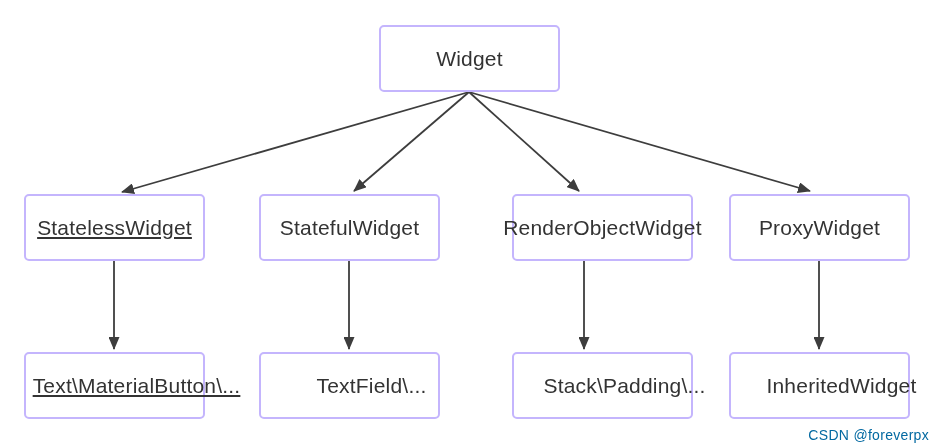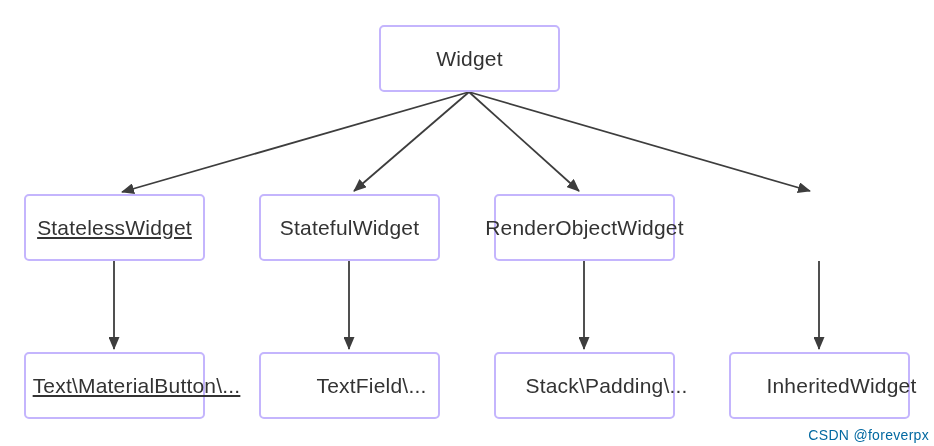--- a/index.html
+++ b/index.html
@@ -35,21 +35,21 @@
     font-size: 21px;
     color: #333333;
     letter-spacing: 0.2px;
     white-space: nowrap;
   }
   .node.root   { left: 379px; top: 25px;  width: 181px; height: 67px; }
   .row2 { top: 194px; width: 181px; height: 67px; }
   .row3 { top: 352px; width: 181px; height: 67px; padding-left: 44px; }
   .col1 { left: 24px; text-decoration: underline; }
   .col2 { left: 259px; }
-  .col3 { left: 494px; }
+  .col3 { left: 512px; }
   .col4 { left: 729px; }
   .watermark {
     position: absolute;
     right: 5px;
     bottom: 3px;
     font-size: 14px;
     color: #0369a1;
     letter-spacing: 0.3px;
   }
 </style>
@@ -82,20 +82,23 @@
 
   <div class="node row2 col1">
     <span>StatelessWidget</span>
   </div>
   <div class="node row2 col2">
     <span>StatefulWidget</span>
   </div>
   <div class="node row2 col3">
     <span>RenderObjectWidget</span>
   </div>
+  <div class="node row2 col4">
+    <span>ProxyWidget</span>
+  </div>
 
   <div class="node row3 col1">
     <span>Text\MaterialButton\...</span>
   </div>
   <div class="node row3 col2">
     <span>TextField\...</span>
   </div>
   <div class="node row3 col3">
     <span>Stack\Padding\...</span>
   </div>

